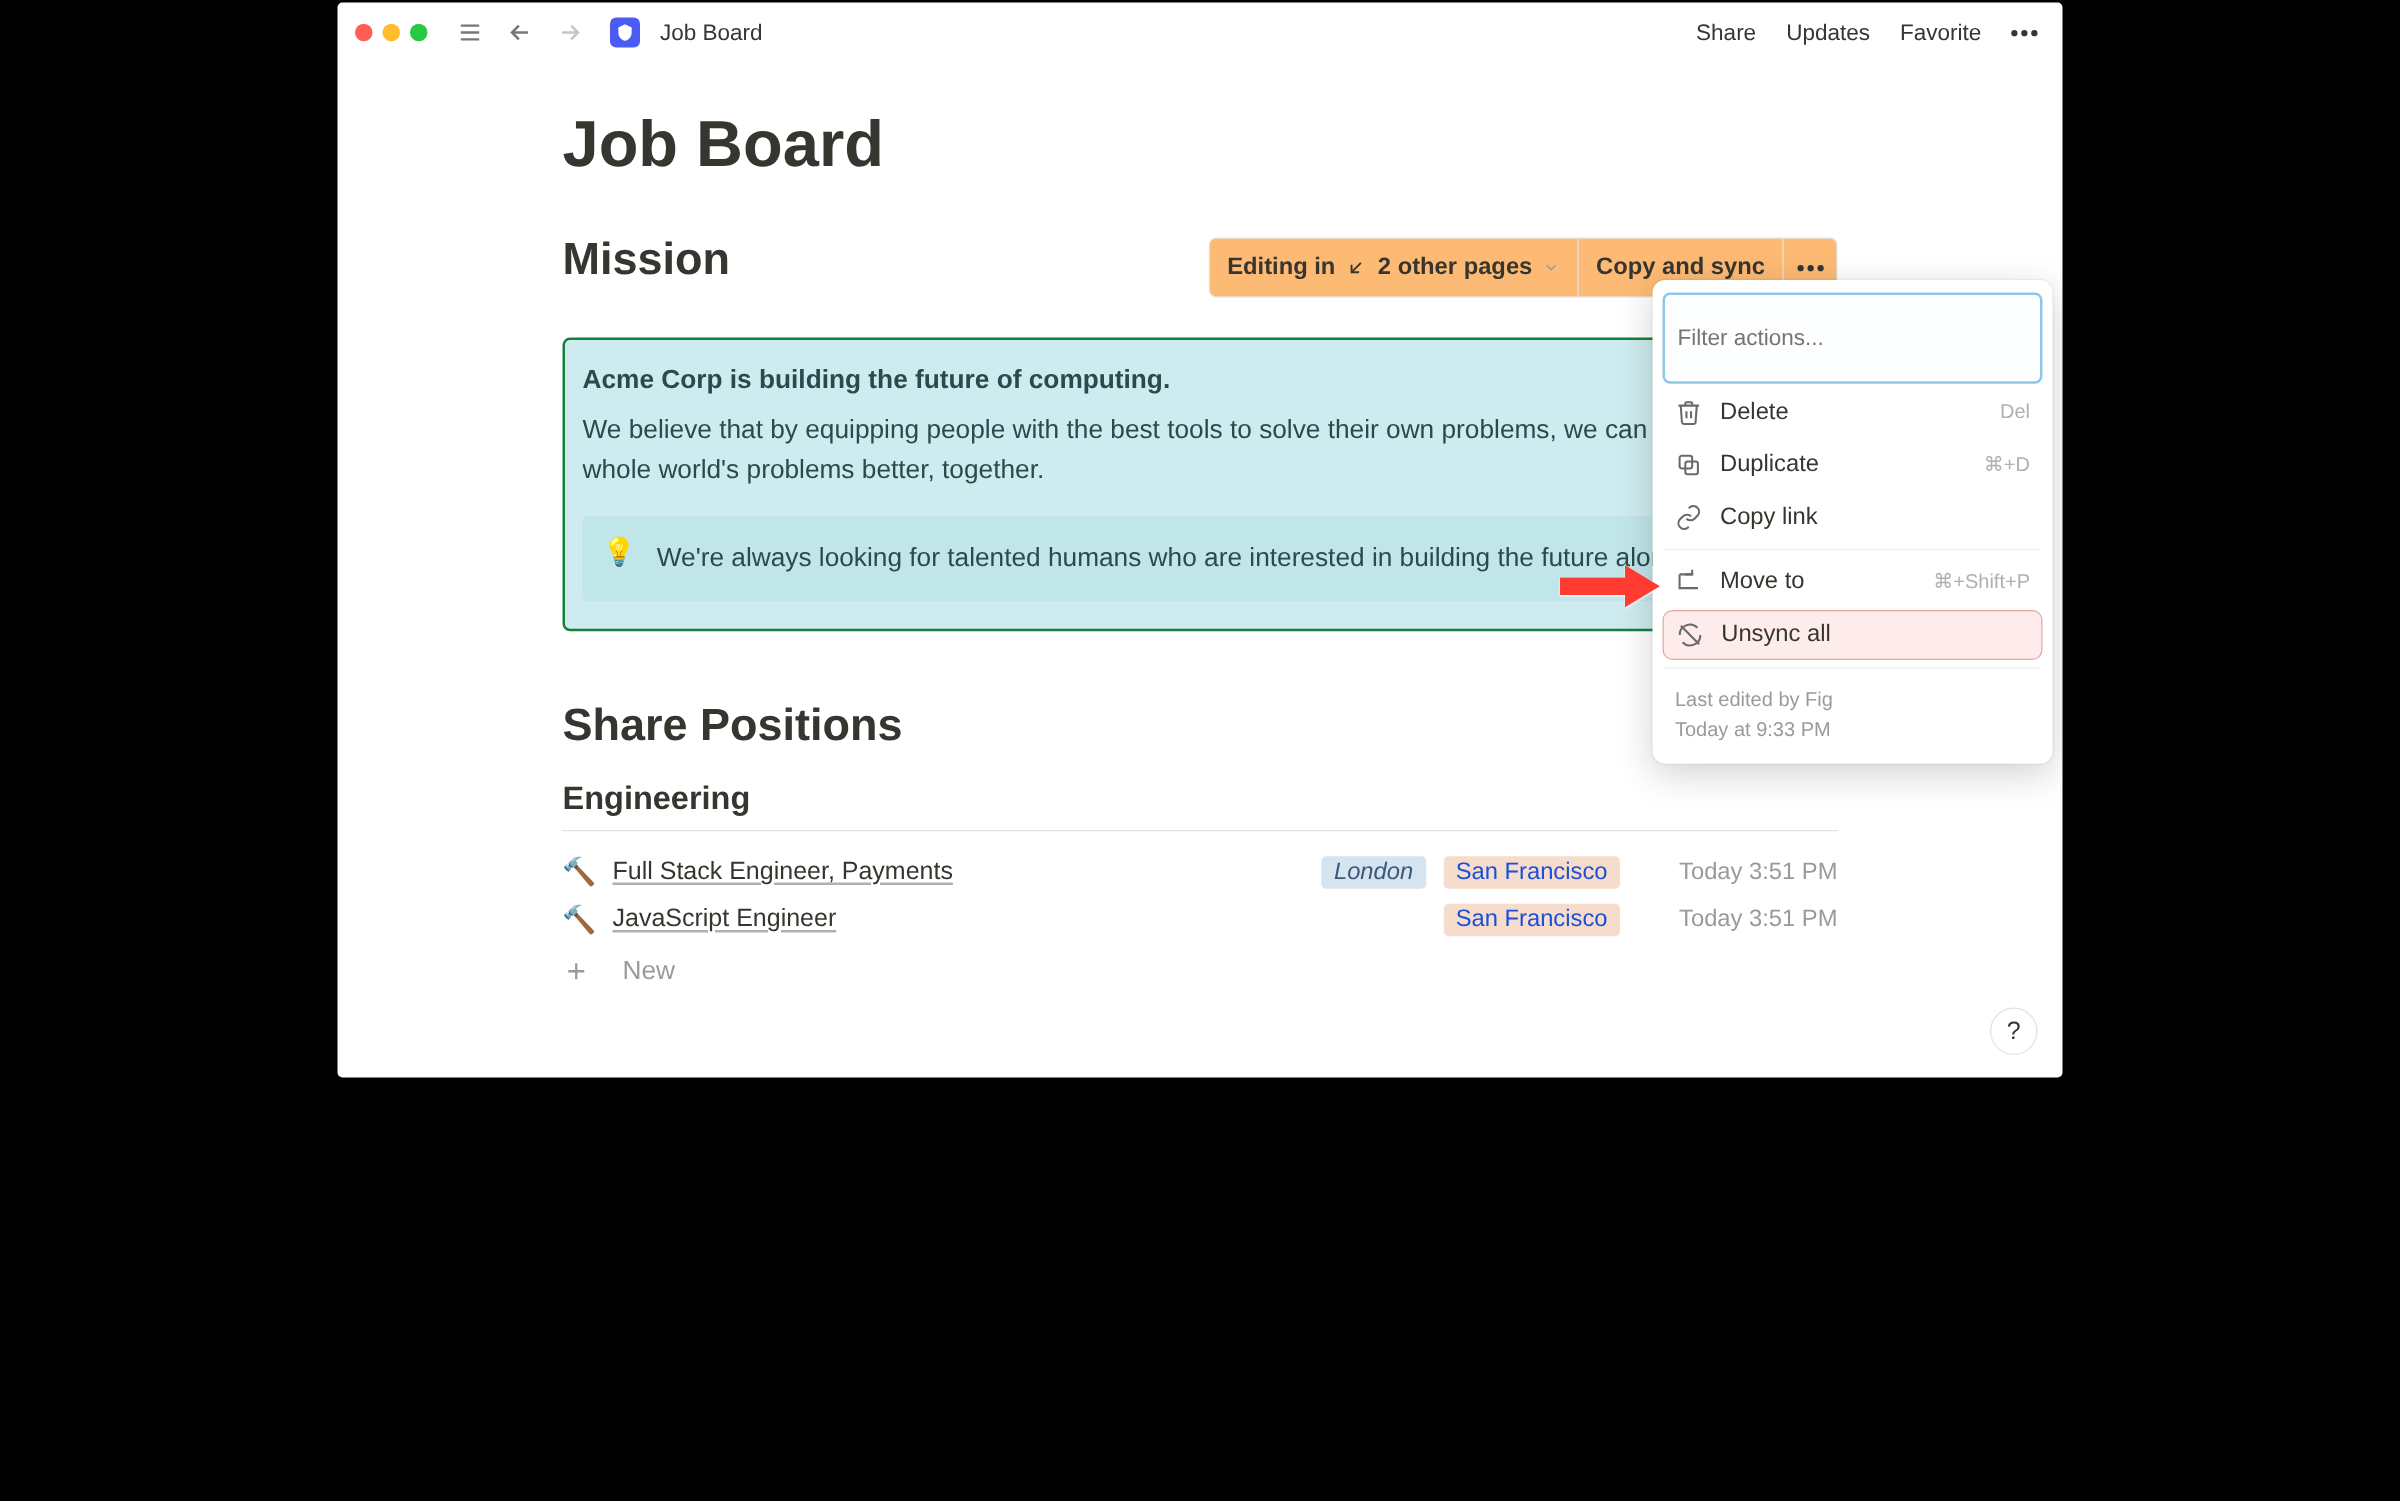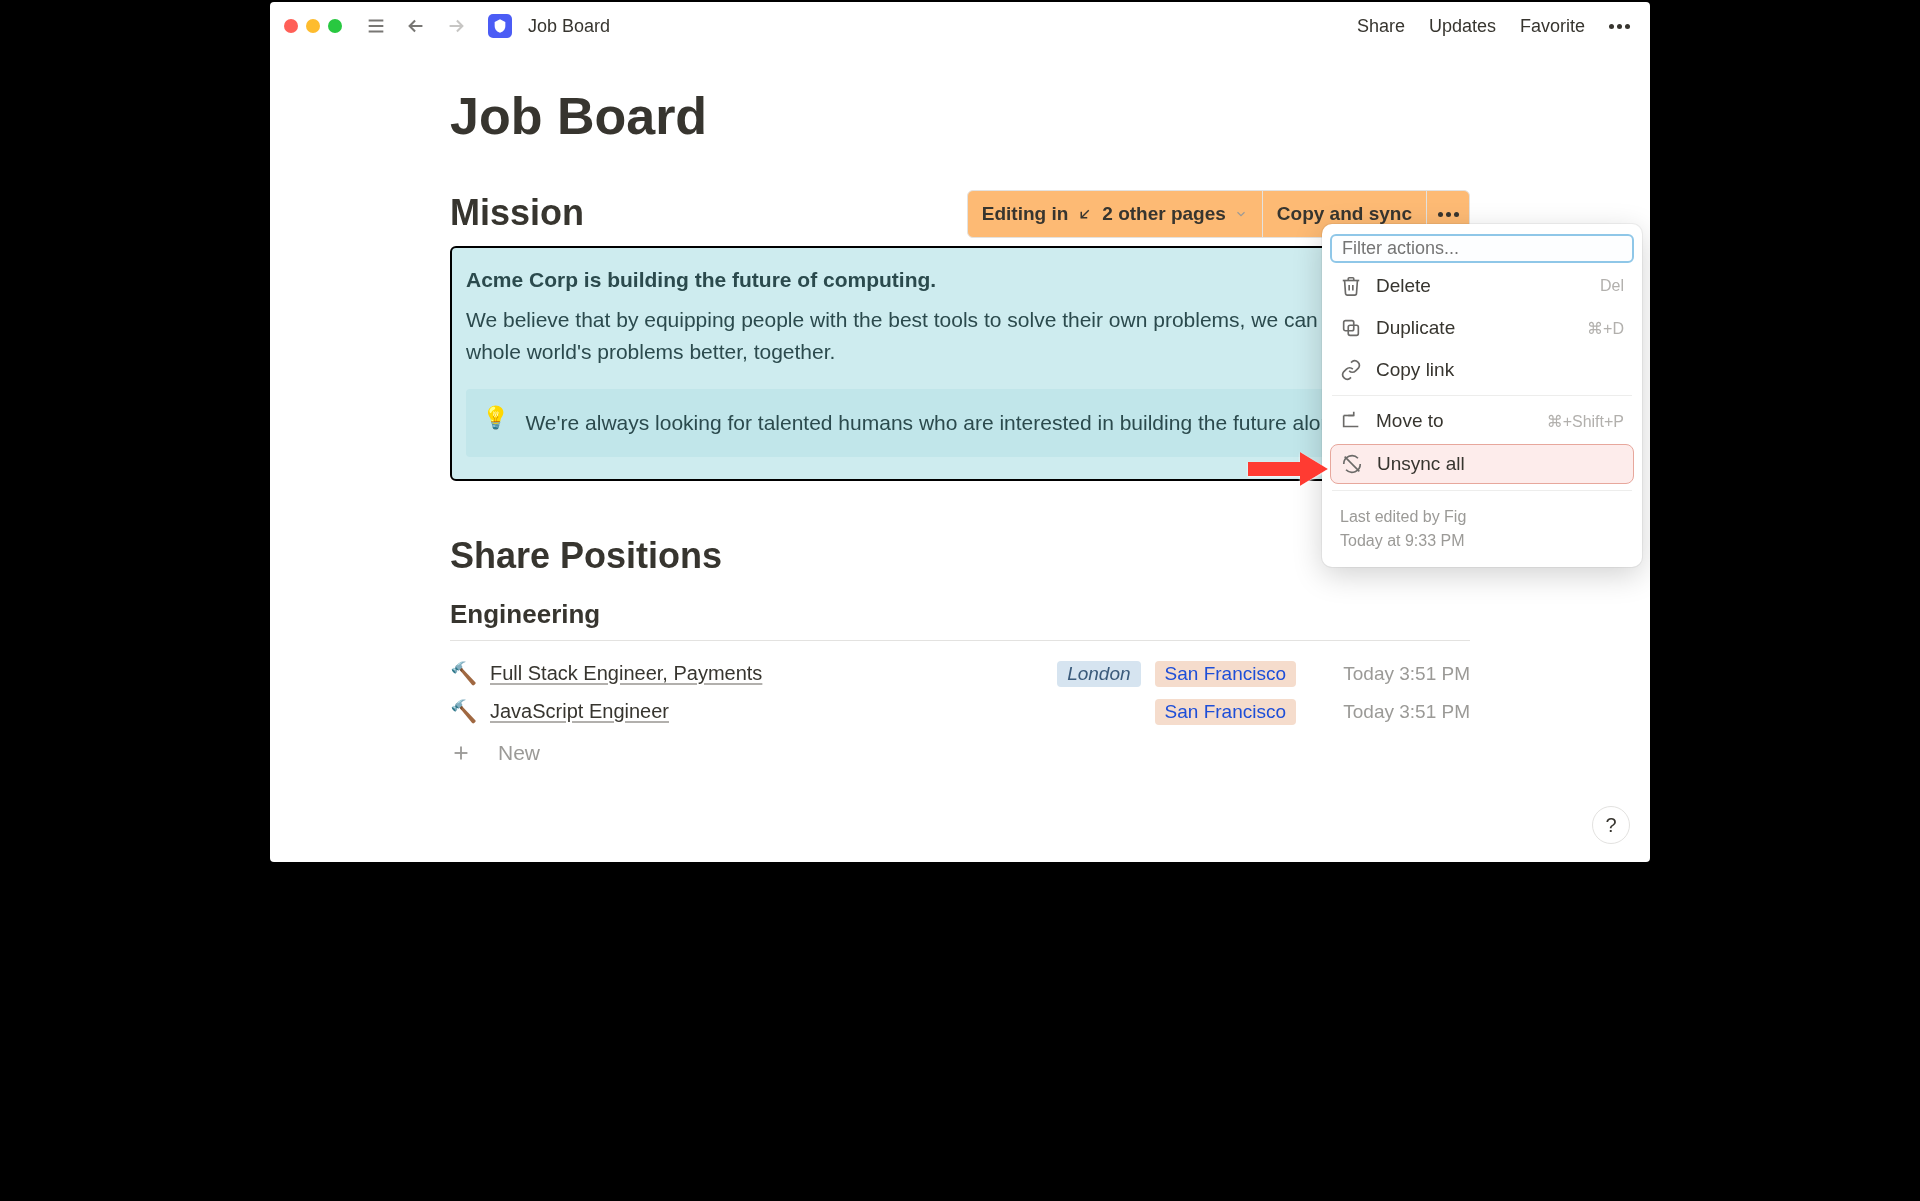--- a/index.html
+++ b/index.html
@@ -47,35 +47,35 @@
   }
   .page-icon svg { width:16px; height:16px; fill:#fff; }
   .breadcrumb { font-size: 18px; color: #37352f; margin-left: 4px; }
   .topbar-spacer { flex: 1; }
   .top-action { font-size: 18px; color: #37352f; padding: 4px 6px; cursor:pointer; }
   .more-dots { display:flex; gap:3px; padding:4px 6px; cursor:pointer;}
   .more-dots span { width:5px; height:5px; background:#37352f; border-radius:50%; display:block;}
   
   .content { padding: 24px 180px 0 180px; }
   .page-title { font-size: 52px; font-weight: 700; margin-top: 12px; margin-bottom: 40px; }
-  .section-row { display:flex; align-items:flex-end; justify-content:space-between; }
+  .section-row { display:flex; align-items:flex-start; justify-content:space-between; }
   .h2 { font-size: 36px; font-weight: 700; }
   .sync-toolbar {
     display:flex; align-items:center; border:1px solid #e3e2e0; border-radius:6px;
     background:#fdba74; height:48px; overflow:hidden; margin-left:auto; position:relative; top:4px;font-weight:bold;
   }
   .sync-toolbar > div { padding: 0 14px; height:100%; display:flex; align-items:center; gap:8px; font-size:19px; color:#37352f; border-right:1px solid #e3e2e0; cursor:pointer;}
   .sync-toolbar > div:last-child { border-right:none; width:42px; justify-content:center;}
   .sync-toolbar .chev { width:14px; height:14px; }
   .sync-box {
-    border: 2px solid #000000;
+    border: 2px solid #15803d;
     border-radius: 6px;
     background: #ceecef;
     padding: 20px 18px 22px 14px;
-    margin-top: 12px;
+    margin-top: 36px;
   }
   .sync-box .lead { font-size: 21px; font-weight: 600; color: #2b4a4d; }
   .sync-box .body { margin-top: 12px; font-size: 21px; color: #2b4a4d; line-height:1.5;}
   .callout {
     margin-top: 22px; background: #c1e6ea; border-radius: 4px;
     padding: 18px 16px; display:flex; gap:16px; align-items:flex-start;
   }
   .callout .bulb { font-size: 22px; line-height:1; filter: saturate(1.1); }
   .callout .txt { font-size: 21px; color:#2b4a4d; line-height:1.5; }
   .h2.open { margin-top: 54px; }
@@ -93,21 +93,21 @@
   .ts { color:#9b9a97; font-size:19px; width:160px; text-align:right;}
   .new-row { display:flex; align-items:center; gap:26px; margin-top:10px; color:#9b9a97; font-size:21px; cursor:pointer;}
   .new-row .plus { width:22px; height:22px; }
   
   .ctxmenu {
     position:absolute; top:222px; left:1052px; width:320px;
     background:#fff; border-radius:10px; box-shadow:0 8px 30px rgba(0,0,0,.18), 0 0 0 1px rgba(15,15,15,.05);
     padding:10px 8px 12px 8px; z-index:50;
   }
   .ctxmenu input {
-    width:100%; border:2px solid #8fc7e8; border-radius:6px; padding:2px 10px;
+    width:100%; border:2px solid #8fc7e8; border-radius:6px; padding:24px 10px;
     font-size:18px; outline:none; background:#fdfeff;
   }
   .ctxmenu .item {
     display:flex; align-items:center; gap:14px; padding:8px 10px; border-radius:6px;
     font-size:19px; color:#37352f; cursor:pointer; margin-top:4px;
   }
   .ctxmenu .item .ic { width:22px; height:22px; color:#6b6a68; display:flex; align-items:center; justify-content:center;}
   .ctxmenu .item .ic svg { width:22px; height:22px; stroke:currentColor; fill:none; stroke-width:1.8;}
   .ctxmenu .item .shortcut { margin-left:auto; color:#b2b0ad; font-size:16px;}
   .ctxmenu .sep { height:1px; background:#ededec; margin:6px 2px; }

